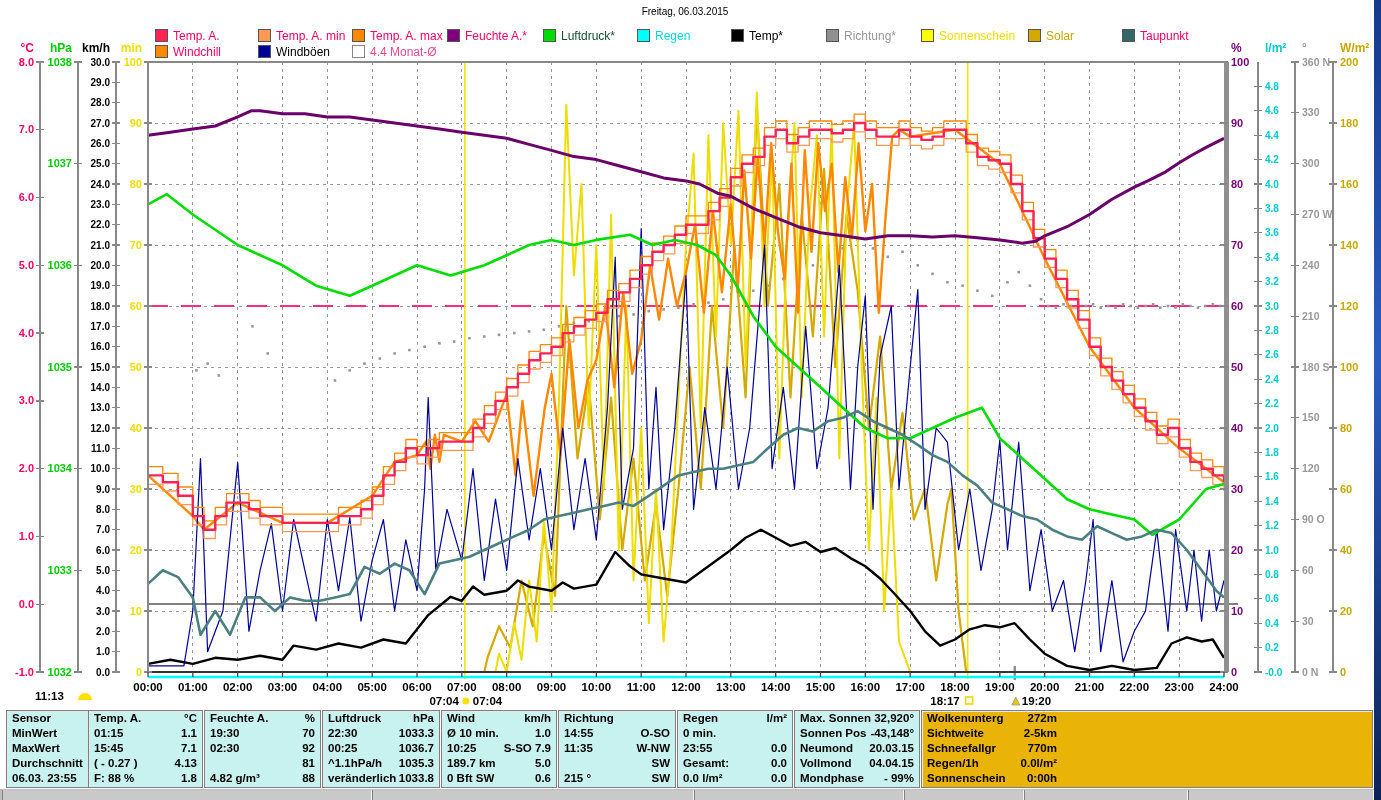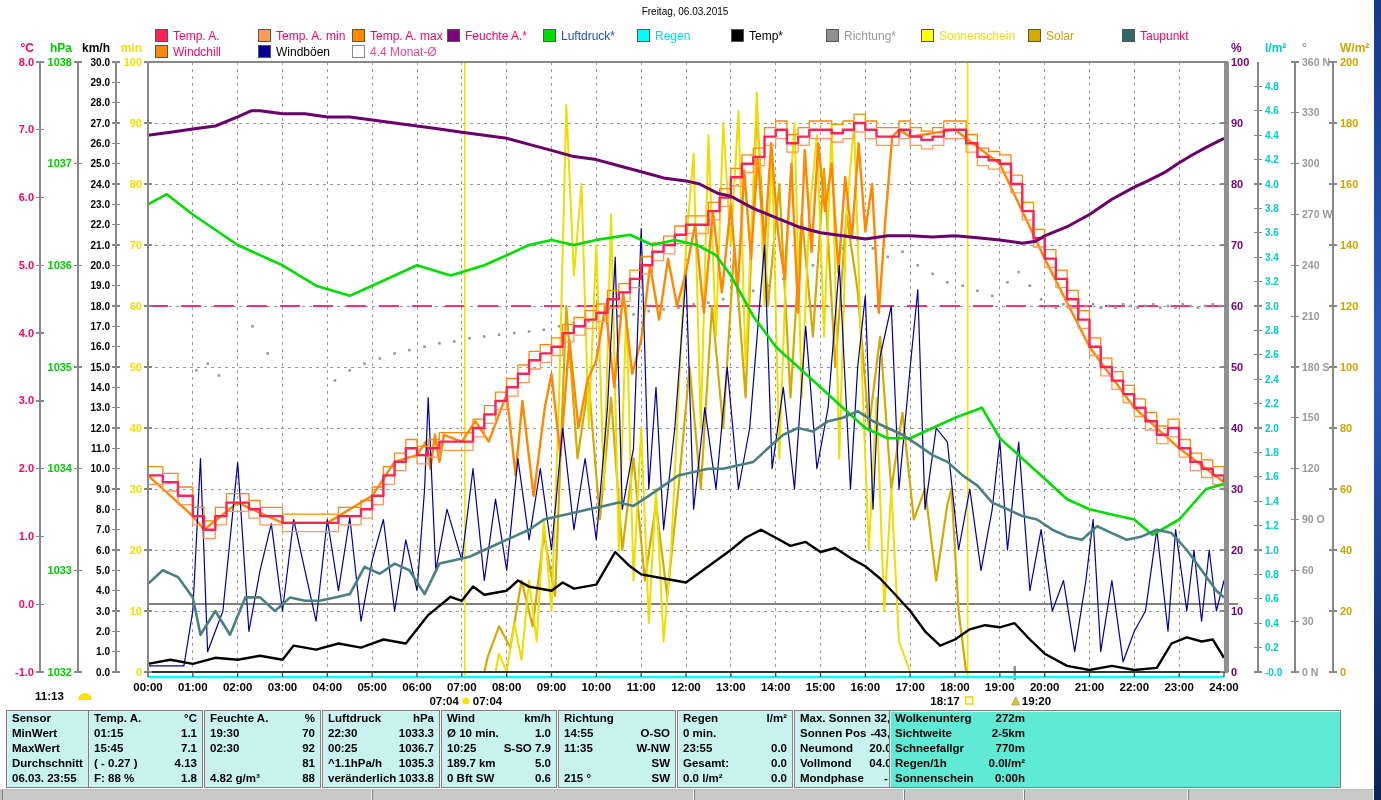--- a/index.html
+++ b/index.html
@@ -21,21 +21,21 @@
 </head>
 <body>
 
 <div class="screen">
   <div class="title">Freitag, 06.03.2015</div>
   <div id="legend">
       <div class="legend-item" style="left: 155px; top: 29px;"><span class="sq" style="background: rgb(255, 34, 85);"></span><span style="color: rgb(255, 0, 102);">Temp. A.</span></div>
       <div class="legend-item" style="left: 258px; top: 29px;"><span class="sq" style="background: rgb(255, 153, 85);"></span><span style="color: rgb(255, 0, 102);">Temp. A. min</span></div>
       <div class="legend-item" style="left: 352px; top: 29px;"><span class="sq" style="background: rgb(255, 136, 0);"></span><span style="color: rgb(255, 0, 102);">Temp. A. max</span></div>
       <div class="legend-item" style="left: 447px; top: 29px;"><span class="sq" style="background: rgb(128, 0, 128);"></span><span style="color: rgb(255, 0, 102);">Feuchte A.*</span></div>
-      <div class="legend-item" style="left: 543px; top: 29px;"><span class="sq" style="background: rgb(0, 221, 0);"></span><span style="color: #1d4ed8; margin-top: 24px;">Luftdruck*</span></div>
+      <div class="legend-item" style="left: 543px; top: 29px;"><span class="sq" style="background: rgb(0, 221, 0);"></span><span style="color: #14532d; margin-top: 24px;">Luftdruck*</span></div>
       <div class="legend-item" style="left: 637px; top: 29px;"><span class="sq" style="background: rgb(0, 255, 255);"></span><span style="color: rgb(0, 221, 221);">Regen</span></div>
       <div class="legend-item" style="left: 731px; top: 29px;"><span class="sq" style="background: rgb(0, 0, 0);"></span><span style="color: rgb(0, 0, 0);">Temp*</span></div>
       <div class="legend-item" style="left: 826px; top: 29px;"><span class="sq" style="background: rgb(144, 144, 144);"></span><span style="color: rgb(153, 153, 153);">Richtung*</span></div>
       <div class="legend-item" style="left: 921px; top: 29px;"><span class="sq" style="background: rgb(255, 255, 0);"></span><span style="color: rgb(240, 224, 0);">Sonnenschein</span></div>
       <div class="legend-item" style="left: 1028px; top: 29px;"><span class="sq" style="background: rgb(212, 170, 0);"></span><span style="color: rgb(200, 168, 0);">Solar</span></div>
       <div class="legend-item" style="left: 1122px; top: 29px;"><span class="sq" style="background: rgb(51, 102, 102);"></span><span style="color: rgb(255, 0, 102);">Taupunkt</span></div>
       <div class="legend-item" style="left: 155px; top: 45px;"><span class="sq" style="background: rgb(255, 136, 0);"></span><span style="color: rgb(255, 0, 102);">Windchill</span></div>
       <div class="legend-item" style="left: 258px; top: 45px;"><span class="sq" style="background: rgb(0, 0, 153);"></span><span style="color: rgb(0, 0, 0);">Windböen</span></div>
       <div class="legend-item" style="left: 352px; top: 45px;"><span class="sq" style="background: rgb(255, 255, 255); border-color: rgb(136, 136, 136);"></span><span style="color: #ec4899;">4.4 Monat-Ø</span></div>
     </div>
@@ -699,21 +699,21 @@
         </div>
         <div class="trow">
           <span>Vollmond</span>
           <span>04.04.15</span>
         </div>
         <div class="trow">
           <span>Mondphase</span>
           <span>- 99%</span>
         </div>
       </div>
-      <div class="tcol" style="left: 889px; width: 450px; background: #5eead4;">
+      <div class="tcol" style="left: 921px; width: 450px; background: #eab308;">
         <div class="trow" style="width: 130px;">
           <span>Wolkenunterg</span>
           <span>272m</span>
         </div>
         <div class="trow" style="width: 130px; gap: 8px;">
           <span>Sichtweite</span>
           <span>2-5km</span>
         </div>
         <div class="trow" style="width: 130px;">
           <span>Schneefallgr</span>

